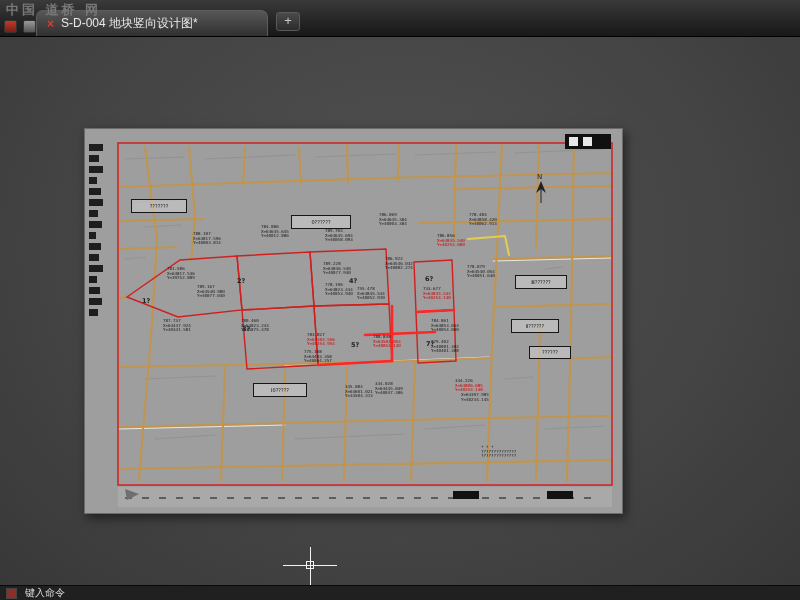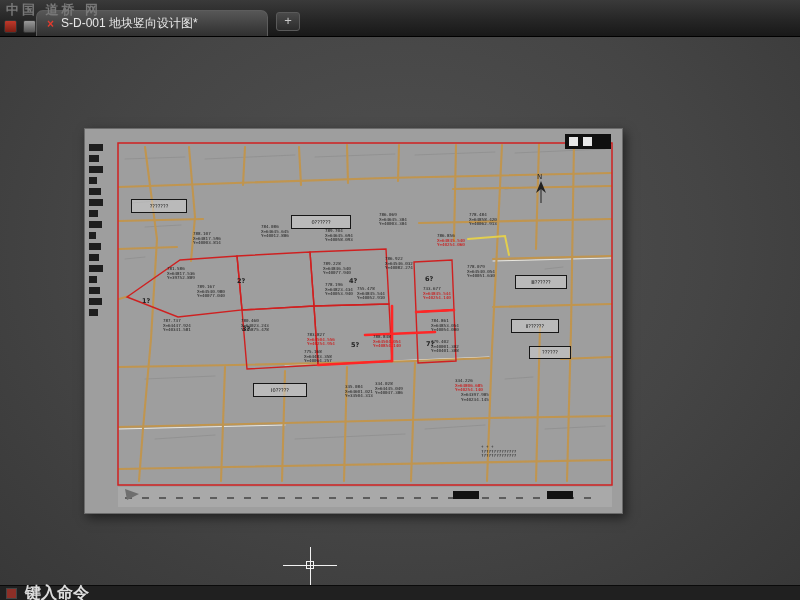--- a/index.html
+++ b/index.html
@@ -51,36 +51,36 @@
   .ch-box{position:absolute;left:306px;top:524px;width:8px;height:8px;border:1px solid #f2f2f2;
           background:transparent;box-sizing:border-box;}
 
   #wm-br{position:absolute;left:650px;top:534px;font-family:"Liberation Serif",serif;
          font-size:16px;color:rgba(228,228,228,.85);letter-spacing:1px;}
 
   
   #cmdbar{position:absolute;left:0;right:0;bottom:0;height:14px;background:#202020;
           border-top:1px solid #0a0a0a;display:flex;align-items:center;gap:8px;padding:0 6px;}
   #cmd-icon{width:9px;height:9px;background:#8d2f27;border:1px solid #444;display:inline-block;}
-  #cmd-text{color:#dcdcdc;font-size:16px;line-height:1;font-weight:bold;}
+  #cmd-text{color:#dcdcdc;font-size:10px;line-height:1;}
 </style>
 </head>
 <body>
 
 <div id="app">
 
   <div id="tabbar">
     <span id="wm-top">中国 道桥 网</span>
     <div class="appicons">
       <span class="ai a1"></span>
       <span class="ai a2"></span>
     </div>
     <div id="tab">
       <span id="tab-close">×</span>
-      <span id="tab-title">S-D-001 地块竖向设计图*</span>
+      <span id="tab-title">S-D-004 地块竖向设计图*</span>
     </div>
     <div id="newtab">+</div>
   </div>
 
   <div id="canvas">
 
     <div id="sheet">
       <svg id="map-svg" width="537" height="384" viewBox="0 0 537 384">
         <g id="g-gray">
             <polyline points="40,30 100,28" stroke="#8a8a8a" stroke-width="0.6" fill="none" stroke-linecap="round"></polyline>

